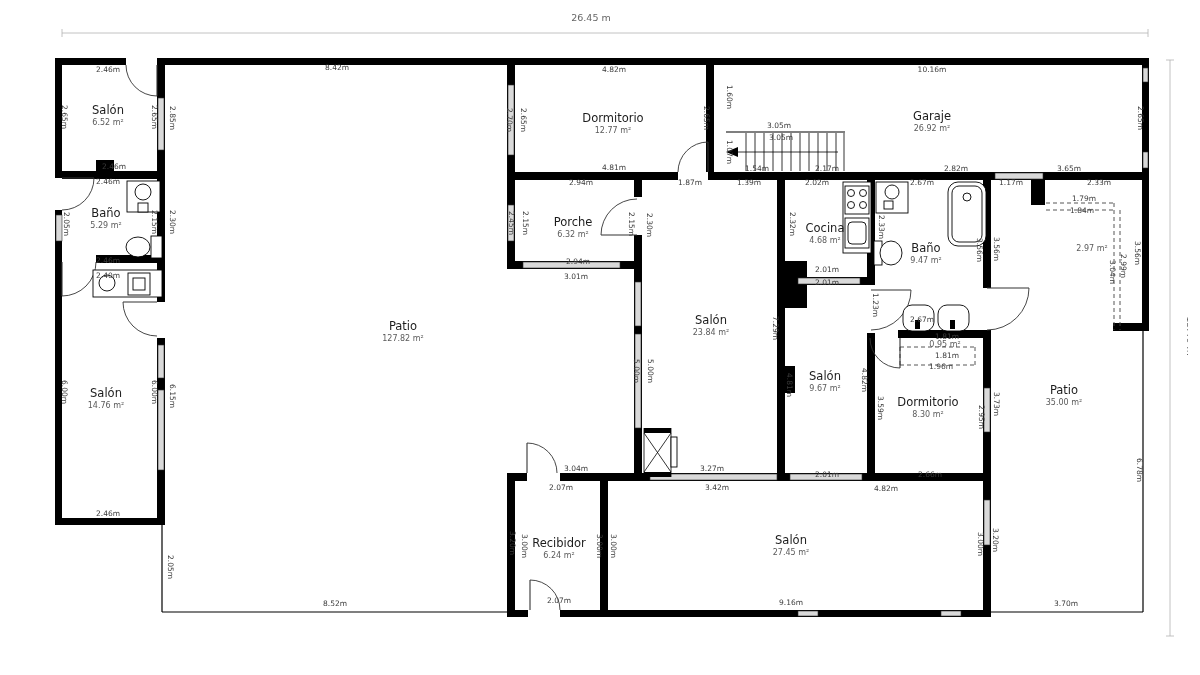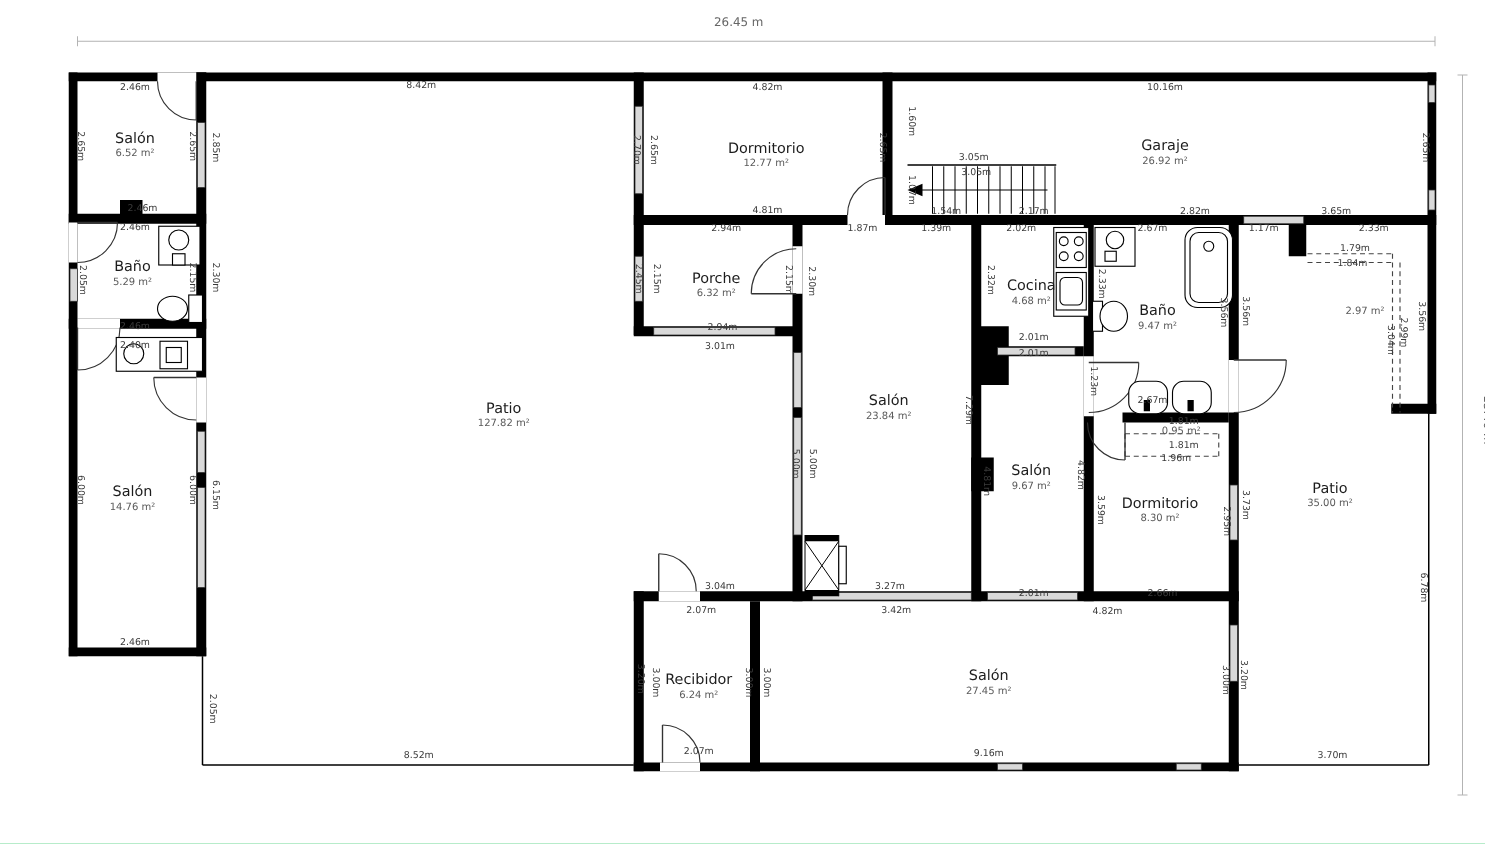--- a/index.html
+++ b/index.html
@@ -1,16 +1,16 @@
 <!DOCTYPE html>
 <html><head>
 <meta charset="utf-8">
 <style>
   html,body{margin:0;padding:0;background:#fff;}
-  .frame{position:relative;width:1188px;height:675px;background:#22c55e;overflow:hidden;
+  .frame{position:relative;width:1188px;height:675px;background:#fdba74;overflow:hidden;
          font-family:"DejaVu Sans","Liberation Sans",sans-serif;}
   svg{position:absolute;left:0;top:0;}
   text{font-family:"DejaVu Sans","Liberation Sans",sans-serif;}
   .dim{font-size:7.5px;fill:#3a3a3a;}
   .room-name{font-size:11.5px;fill:#1c1c1c;}
   .room-area{font-size:8px;fill:#5a5a5a;}
   .guide{font-size:9.5px;fill:#666;}
 </style>
 </head>
 <body>

